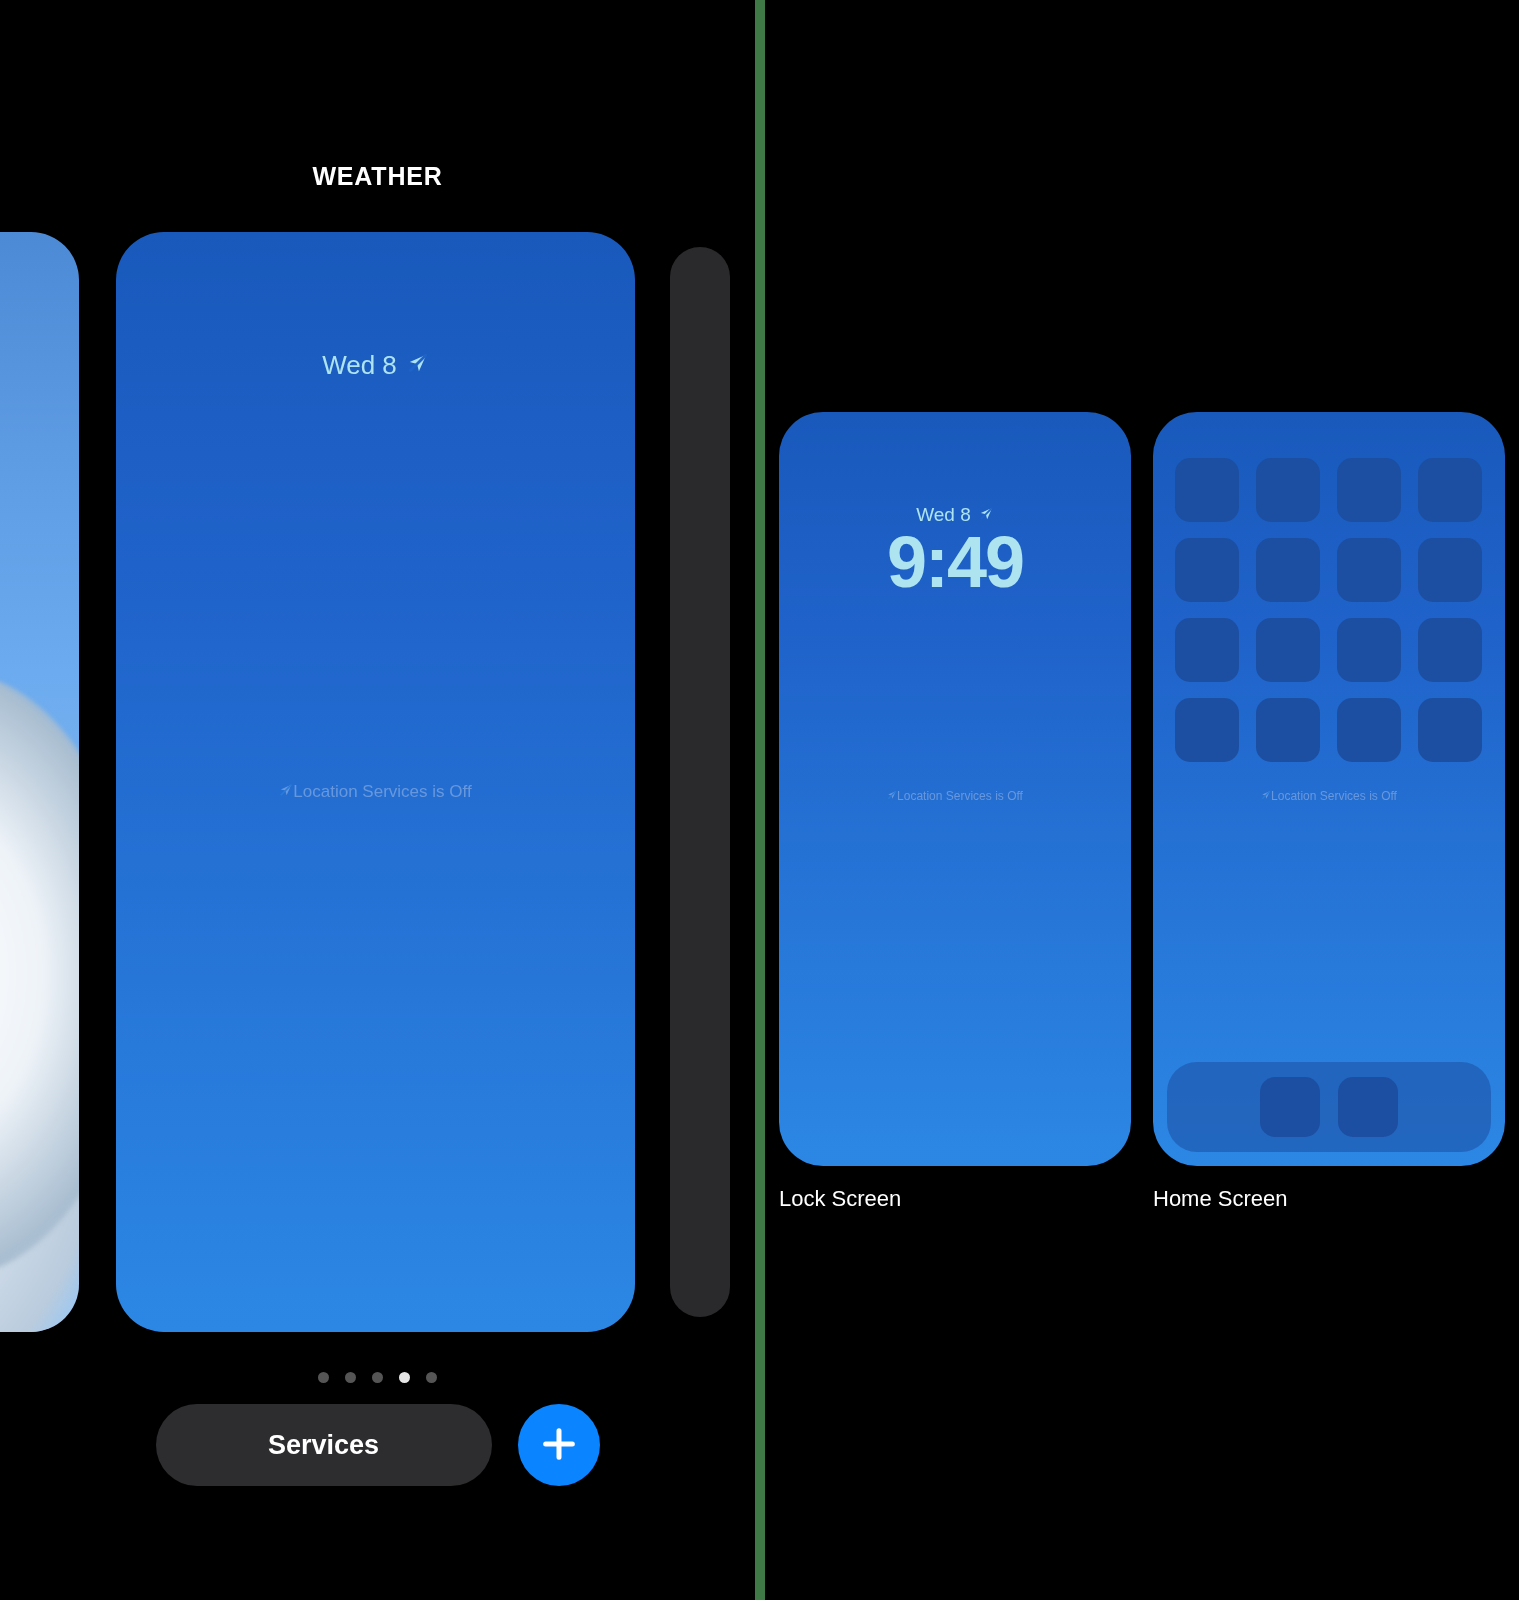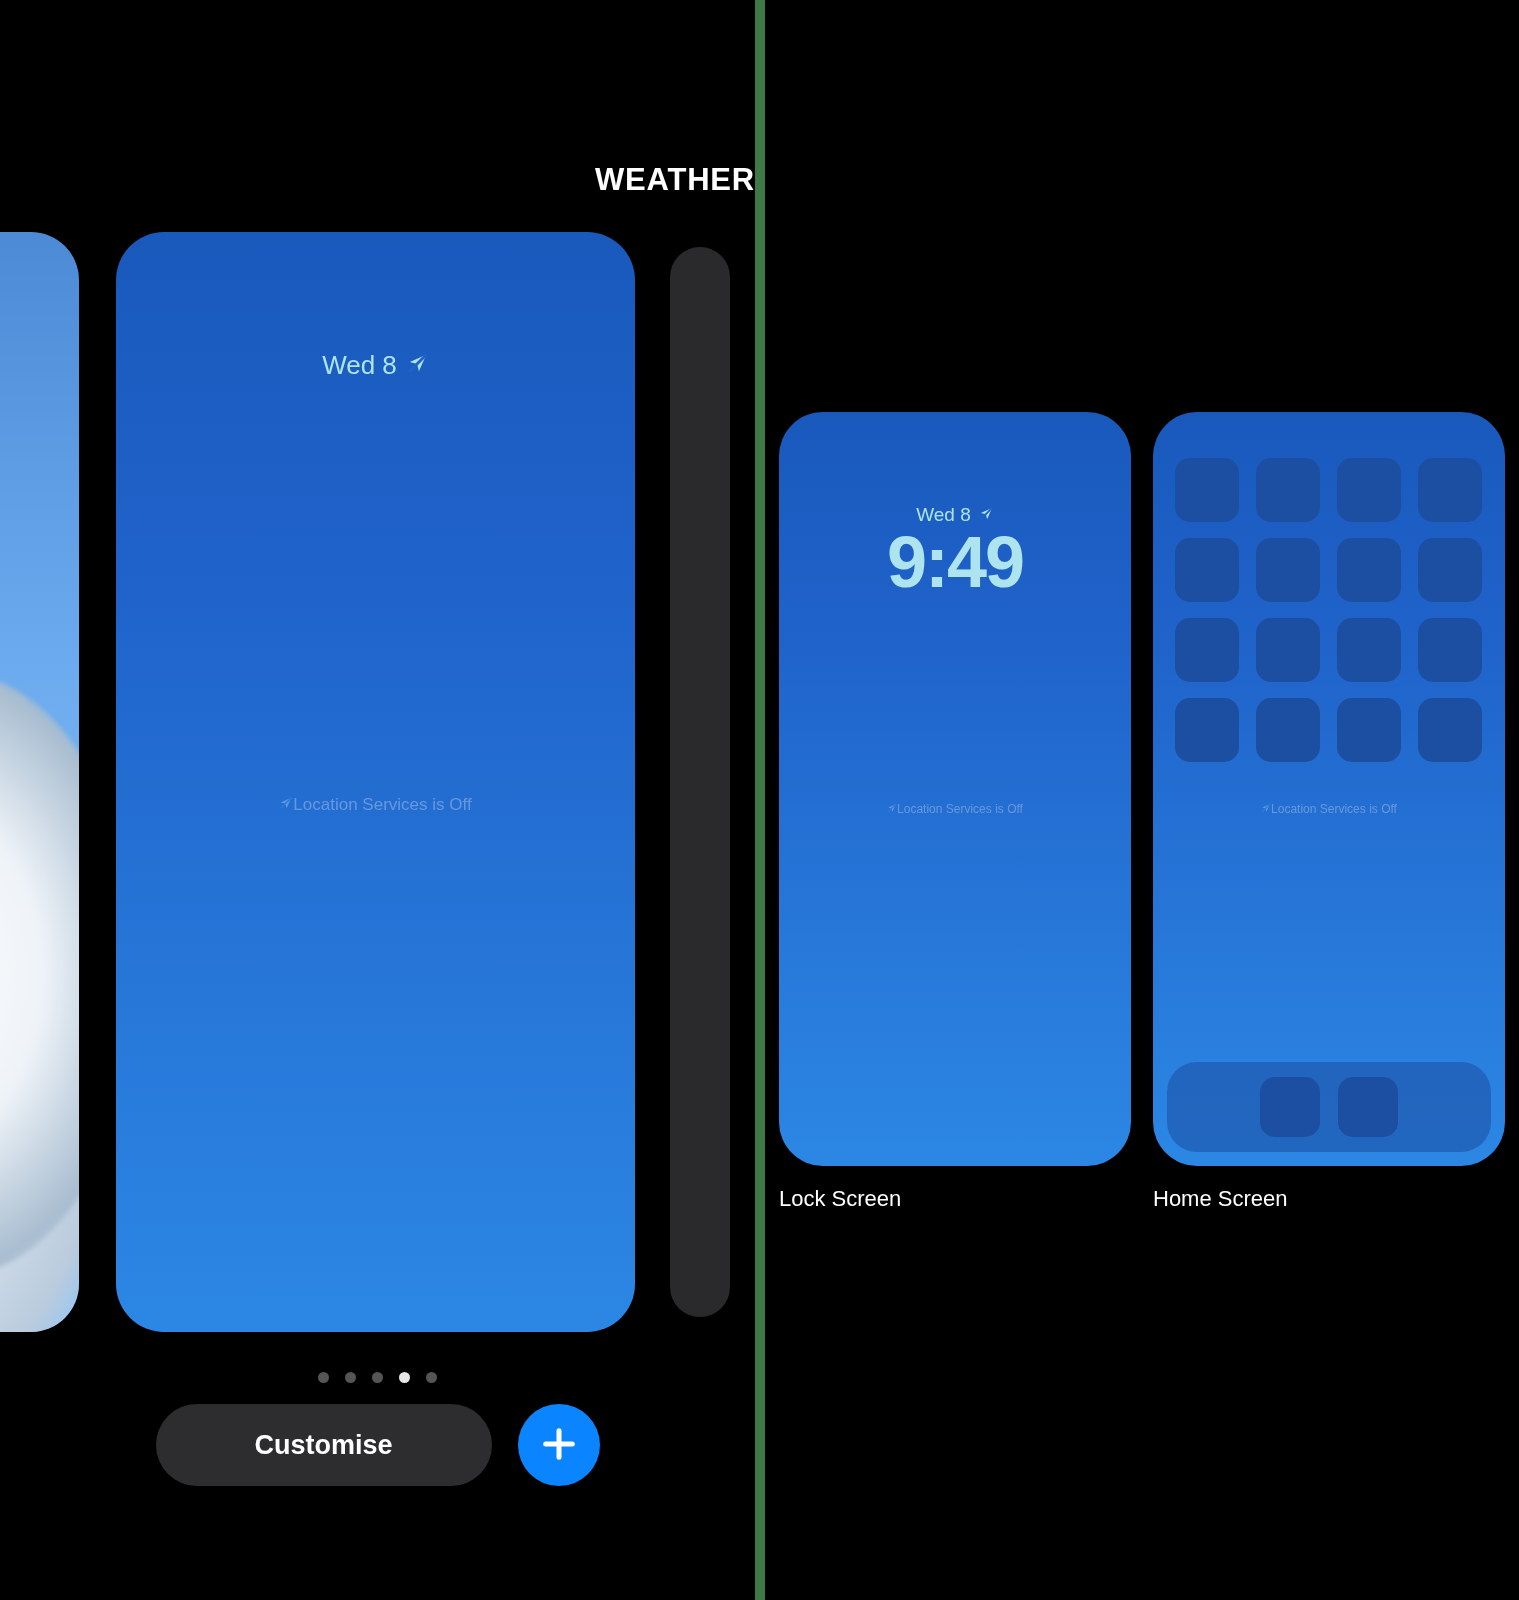--- a/index.html
+++ b/index.html
@@ -16,34 +16,34 @@
   }
   *{box-sizing:border-box;font-family:-apple-system,"SF Pro Display","SF Pro Text","Helvetica Neue",Arial,sans-serif;}
   body{margin:0;background:#000;color:#fff;}
   .canvas{width:1519px;height:1600px;display:flex;}
   .pane{height:100%;background:#000;position:relative;overflow:hidden;}
   .pane-left{width:755px;}
   .divider{width:10px;background:var(--divider);}
   .pane-right{flex:1;}
 
   .hdr{position:absolute;left:0;right:0;text-align:center;color:#fff;}
-  .hdr-weather{top:162px;font-size:31px;font-weight:700;letter-spacing:0.8px;text-align:right;}
+  .hdr-weather{top:162px;font-size:25px;font-weight:700;letter-spacing:0.8px;}
 
   
   .carousel{position:absolute;left:0;right:0;top:232px;height:1100px;}
   .card{position:absolute;top:0;border-radius:48px;}
   .card-main{left:116px;width:519px;height:1100px;background:linear-gradient(to bottom,var(--sky-top2) 0%,var(--sky-top) 30%,var(--sky-bot) 100%);}
   .card-prev{left:-440px;width:519px;height:1100px;border-radius:48px;overflow:hidden;background:linear-gradient(to bottom,#4d8ad6 0%,#6cabef 40%,#9ec9f2 100%);}
   .cloud{position:absolute;left:-30px;right:-30px;top:55%;height:60%;border-radius:50%;background:radial-gradient(ellipse at 30% 40%,#ffffff 0%,#f3f7fb 35%,#b9cbdd 70%,transparent 75%);filter:blur(2px);}
   .cloud.c2{top:40%;left:40%;right:-60px;height:55%;background:radial-gradient(ellipse at 40% 50%,#ffffff 0%,#eef3f8 40%,#a8bdd0 72%,transparent 78%);} 
   .card-next{left:670px;width:60px;height:1070px;top:15px;background:#2a2a2c;border-radius:40px;}
 
   .lock-date{display:flex;align-items:center;justify-content:center;gap:10px;color:var(--time);font-size:26px;font-weight:500;margin-top:118px;}
   .lock-time{color:var(--time);font-weight:650;font-size:120px;line-height:1;letter-spacing:-3px;text-align:center;margin-top:-2px;}
-  .loc-off{position:absolute;left:0;right:0;top:50%;text-align:center;color:var(--passive);opacity:0.55;font-size:17px;font-weight:500;display:flex;align-items:flex-start;justify-content:center;margin-top:13px;}
+  .loc-off{position:absolute;left:0;right:0;top:50%;text-align:center;color:var(--passive);opacity:0.55;font-size:17px;font-weight:500;display:flex;align-items:flex-start;justify-content:center;}
 
   .dots{position:absolute;left:0;right:0;top:1372px;display:flex;justify-content:center;gap:16px;}
   .dot{width:11px;height:11px;border-radius:50%;background:#555;}
   .dot.active{background:#e7e7e7;}
 
   .footer{position:absolute;left:0;right:0;top:1404px;display:flex;align-items:center;justify-content:center;gap:26px;}
   .custom-btn{background:var(--pill);color:#fff;font-size:27px;font-weight:600;height:82px;width:336px;border:none;border-radius:44px;display:flex;align-items:center;justify-content:center;}
   .plus-btn{width:82px;height:82px;border-radius:50%;background:var(--plus);display:flex;align-items:center;justify-content:center;border:none;}
   .plus-btn svg{width:40px;height:40px;}
 
@@ -102,21 +102,21 @@
 
     <div class="dots" id="dots">
         <div class="dot"></div>
         <div class="dot"></div>
         <div class="dot"></div>
         <div class="dot active"></div>
         <div class="dot"></div>
       </div>
 
     <div class="footer">
-      <button class="custom-btn">Customise</button>
+      <button class="custom-btn">Services</button>
       <button class="plus-btn">
         <span>
           <svg viewBox="0 0 24 24" width="40" height="40">
               <path d="M12 4v16M4 12h16" stroke="#fff" stroke-width="3" stroke-linecap="round"></path>
             </svg>
         </span>
       </button>
     </div>
   </div>
 

